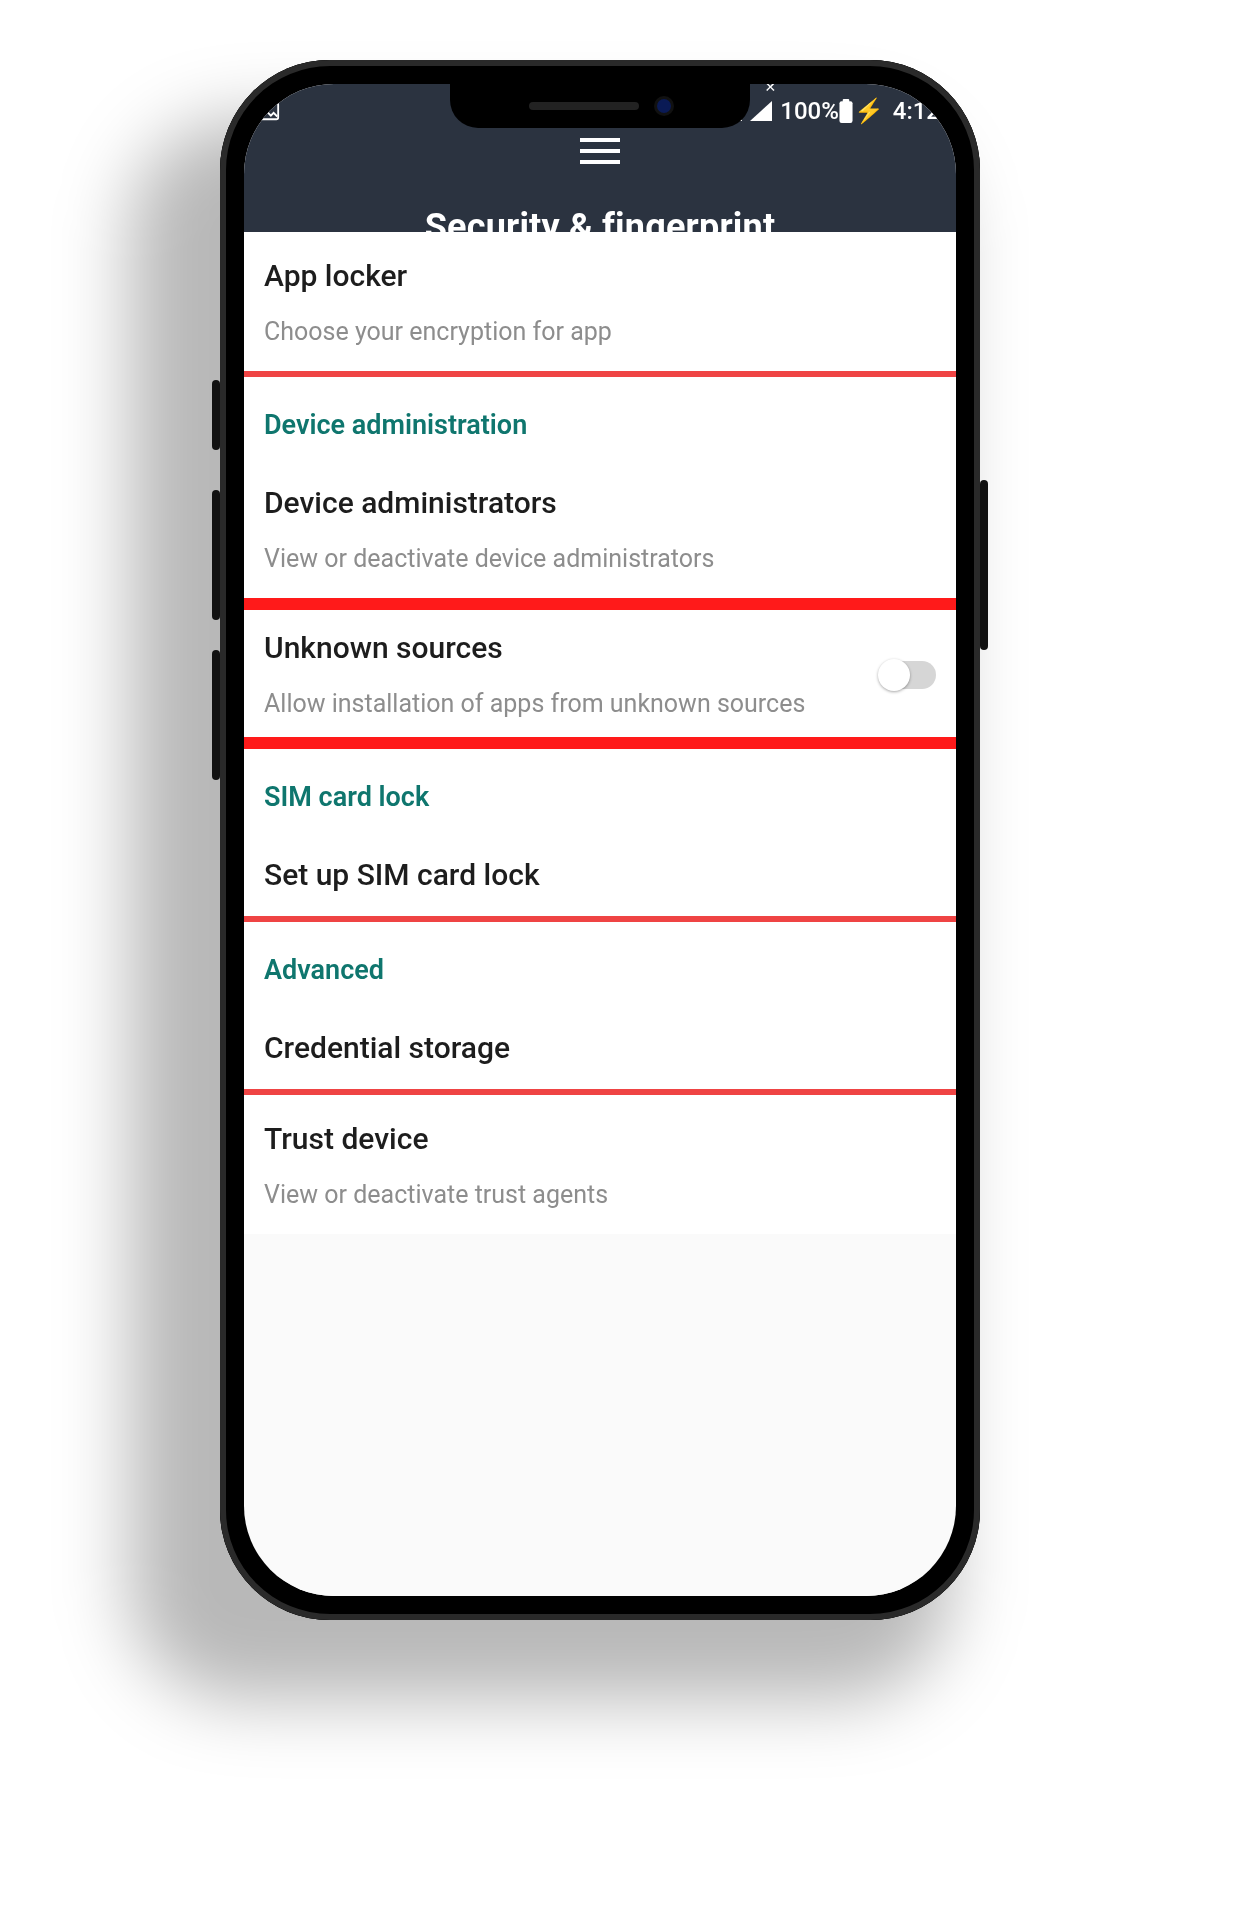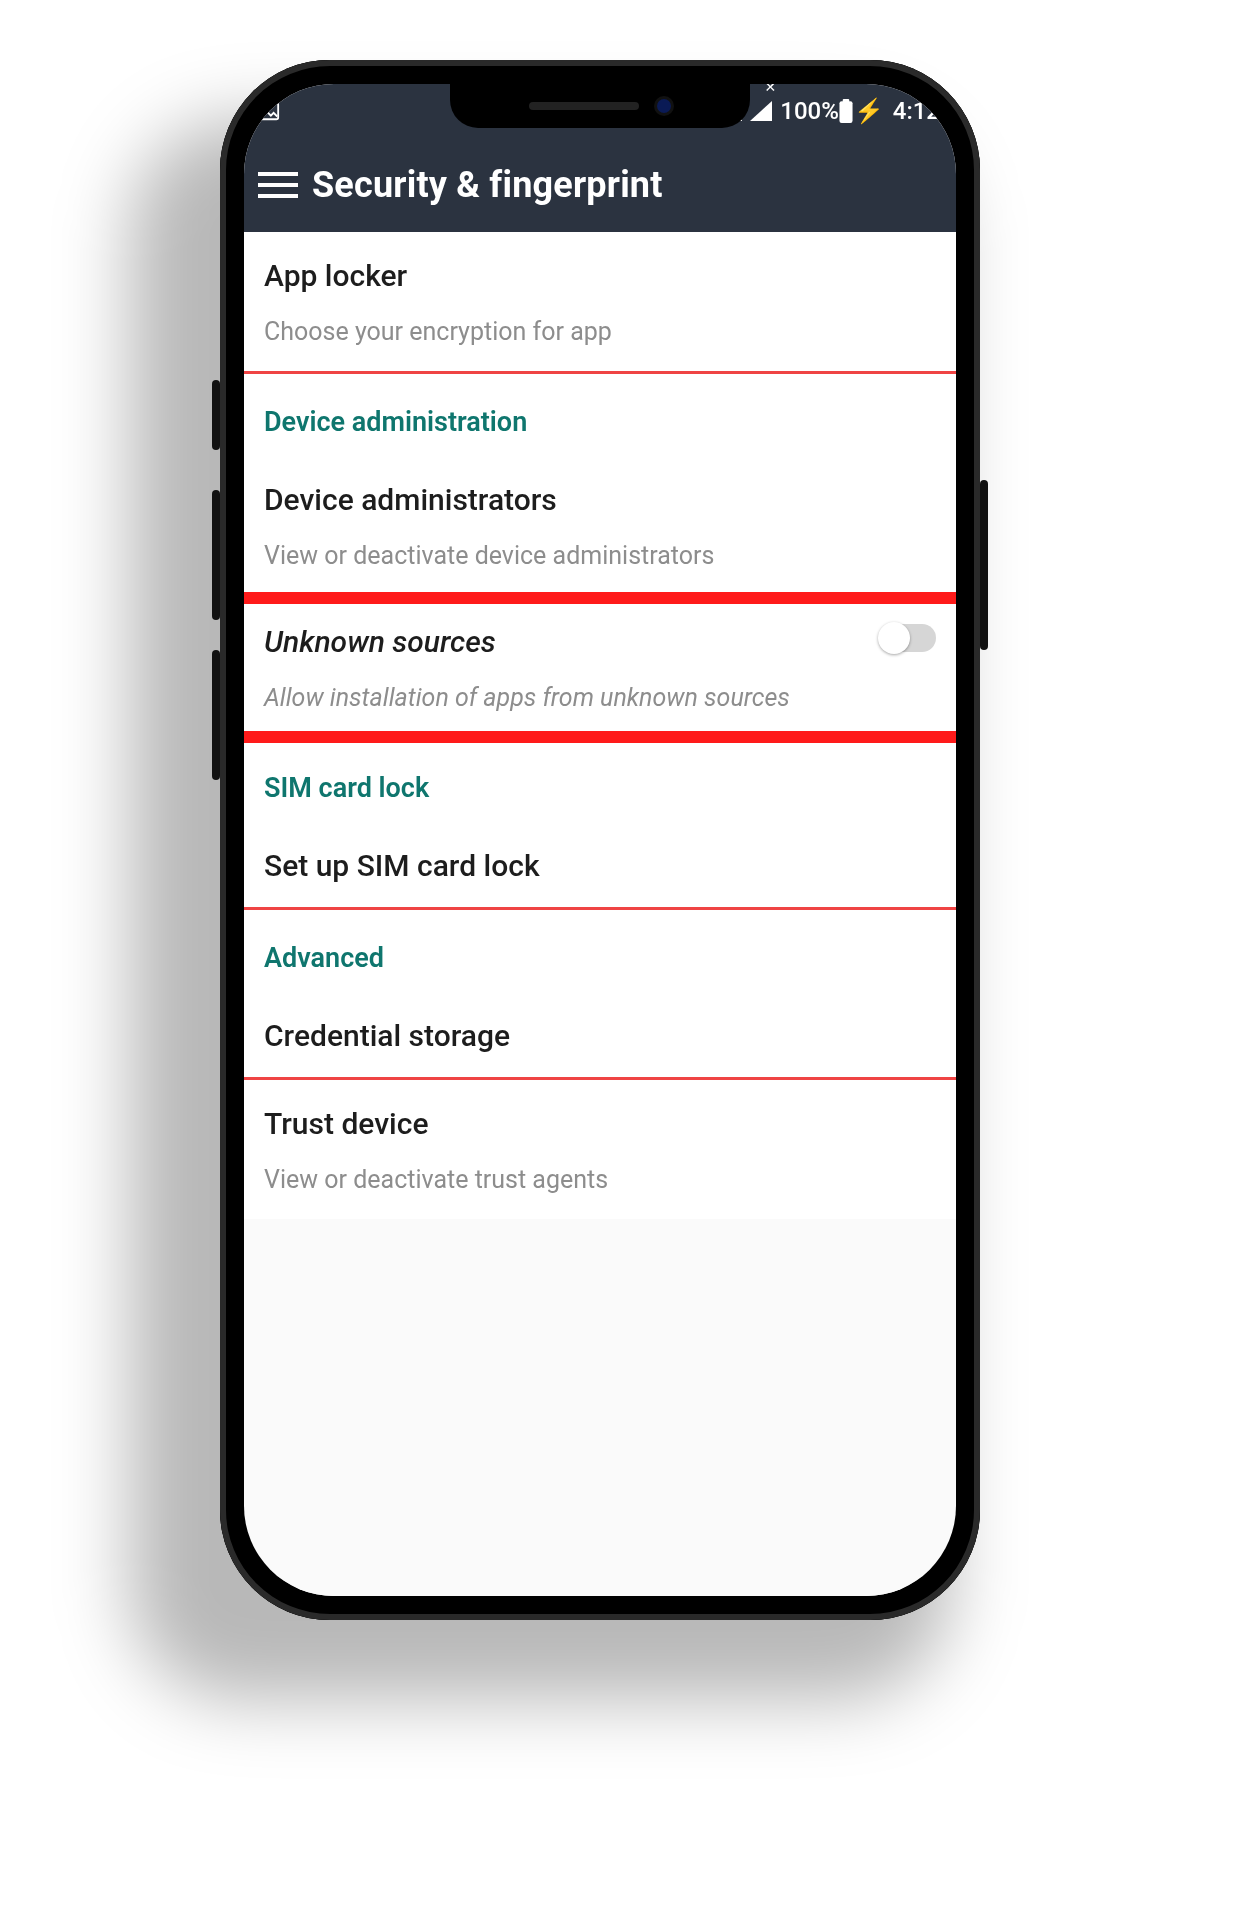--- a/index.html
+++ b/index.html
@@ -87,43 +87,44 @@
   .nfc-box { border:2px solid #fff; border-radius:3px; font-size:15px; padding:0 3px; font-weight:700;}
   .volte-box { background:#fff; color:#2b3340; font-size:12px; font-weight:900; padding:1px 3px; border-radius:2px; letter-spacing:-0.5px;}
   .tri { width:0;height:0;border-style:solid;border-width:0 0 20px 22px;border-color:transparent transparent #fff transparent; position:relative;}
   .tri .x { position:absolute; top:-22px; right:-4px; font-size:14px; color:#fff;}
   .batt { display:inline-flex; align-items:center; }
   .batt svg{display:block;}
   .bolt { font-size:24px; margin-left:2px;}
   .appbar {
     height:94px;
     display:flex; align-items:center;
-    gap:14px;
+    gap:42px;
     padding:0 14px;
+    flex-direction:column;
   }
   .hamburger { width:40px; display:flex; flex-direction:column; gap:7px; }
   .hamburger span{ height:4px; background:#fff; width:100%; }
   .appbar h1 { font-size:36px; font-weight:700; letter-spacing:0.2px; }
 
   .list { background:#fff; }
   .item {
     padding:26px 20px 24px 20px;
-    border-bottom:3px solid #ef4444;
+    border-bottom:6px solid #ef4444;
     position:relative;
   }
   .item.noborder{ border-bottom:none; }
   .item .t { font-size:30px; color:#1d1d1d; font-weight:500; }
   .item .s { font-size:25px; color:#8d8d8d; margin-top:24px; line-height:1.2; }
   .section-header {
     padding:32px 4px 18px 20px;
     color:#0f766e;
     font-size:27px;
     font-weight:600;
   }
-  .toggle-row { display:flex; align-items:flex-start;font-style:italic; }
+  .toggle-row { display:flex; align-items:center; }
   .toggle-row .txt { flex:1; padding-right:16px; }
 
   .switch {
     width:56px; height:28px; border-radius:14px; background:#d6d6d6; position:relative; flex:0 0 auto;
   }
   .switch .knob{
     position:absolute; top:-2px; left:-2px; width:32px; height:32px; background:#fff; border-radius:50%;
     box-shadow:0 1px 3px rgba(0,0,0,0.35);
   }
 

